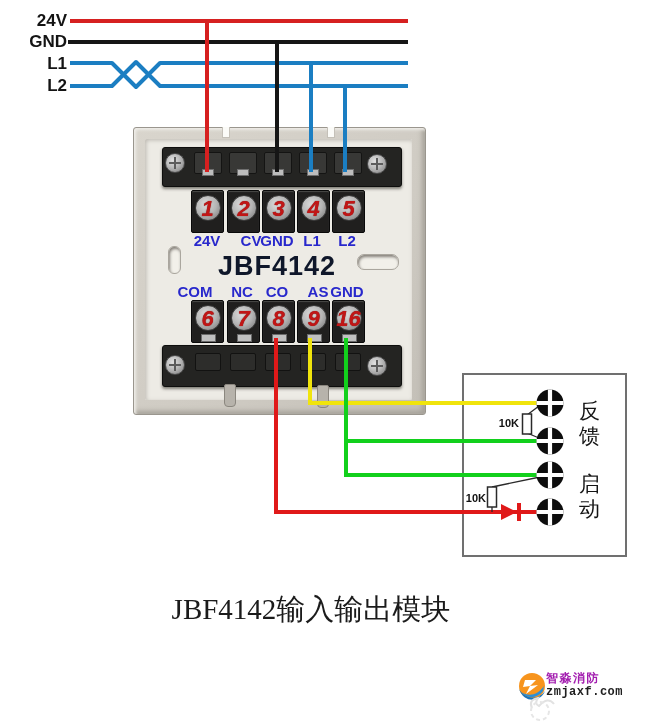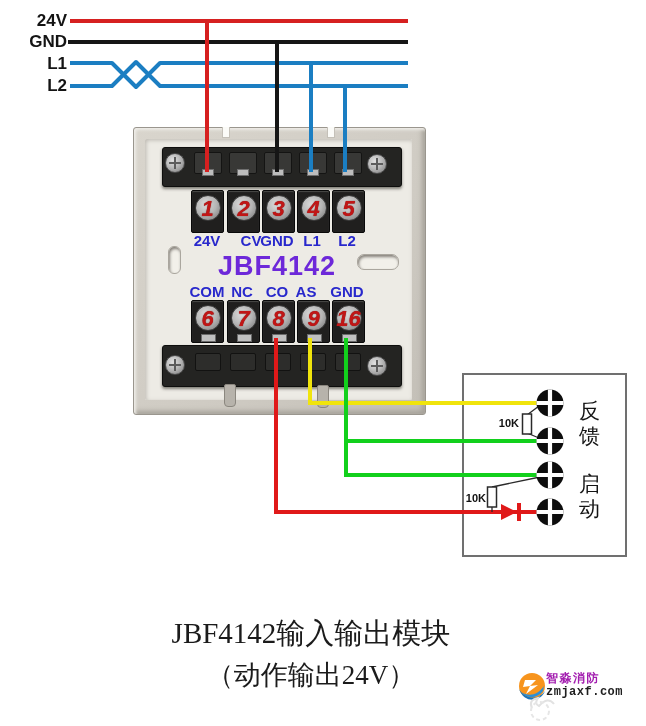--- a/index.html
+++ b/index.html
@@ -43,28 +43,28 @@
     box-shadow:inset 0 1px 1px #4a4a48;}
   .tblock .bscrew{position:absolute;left:3px;top:4px;width:24px;height:24px;border-radius:50%;
     background:radial-gradient(circle at 40% 35%,#dcdcdc 0%,#b5b5b5 50%,#707070 100%);
     border:1px solid #3c3c3c;}
   .tblock .tnum{position:absolute;left:0;right:0;top:5px;text-align:center;
     font-size:22px;font-weight:800;color:#c11616;text-shadow:0 0 1px #6c0d0d;z-index:2;font-style:italic;}
   .tblock .contact{position:absolute;left:9px;top:33px;width:13px;height:6px;background:#c0c0c0;border:1px solid #6a6a6a;}
   
   .plabel{position:absolute;width:46px;text-align:center;font-size:15px;font-weight:bold;color:#2828cc;}
   .model{position:absolute;left:197px;top:251px;width:160px;text-align:center;
-    font-size:27px;font-weight:bold;color:#6d28d9;letter-spacing:1px;}
+    font-size:27px;font-weight:bold;color:#0f172a;letter-spacing:1px;}
   
   .detbox{position:absolute;left:462px;top:373px;width:161px;height:180px;border:2px solid #707070;background:transparent;}
   .cjk-vert{position:absolute;width:26px;text-align:right;font-size:21px;color:#141414;
     line-height:25px;word-break:break-all;font-family:"Liberation Sans","DejaVu Sans",sans-serif;}
   
   .cap{position:absolute;left:0;width:622px;text-align:center;color:#1b1b1b;
-    font-family:"Liberation Serif","DejaVu Serif",serif;margin-top:24px;}
+    font-family:"Liberation Serif","DejaVu Serif",serif;}
   .cap1{top:590px;font-size:29px;}
   .cap2{top:633px;font-size:27px;}
   .cap3{top:671px;font-size:28px;}
   
   .brand{position:absolute;left:546px;top:670px;font-size:12px;font-weight:bold;color:#a21caf;letter-spacing:1.5px;white-space:nowrap;}
   .site{position:absolute;left:546px;top:685px;font-size:12px;font-weight:bold;color:#1f1f1f;letter-spacing:.5px;
     font-family:"Liberation Mono","DejaVu Sans Mono",monospace;}
   .wmark{position:absolute;left:560px;top:698px;font-size:15px;font-weight:bold;color:#dadada;letter-spacing:2px;white-space:nowrap;margin-top:28px;}
   svg.overlay{position:absolute;left:0;top:0;z-index:30;pointer-events:none;}
   .thin{stroke:#2a2a2a;stroke-width:1.3;fill:none;}
@@ -124,24 +124,24 @@
   </div>
 
   <div class="plabel" style="left:184px;top:232px">24V</div>
   <div class="plabel" style="left:228px;top:232px">CV</div>
   <div class="plabel" style="left:254px;top:232px">GND</div>
   <div class="plabel" style="left:289px;top:232px">L1</div>
   <div class="plabel" style="left:324px;top:232px">L2</div>
 
   <div class="model">JBF4142</div>
 
-  <div class="plabel" style="left:184px;top:283px">COM</div>
+  <div class="plabel" style="left:172px;top:283px">COM</div>
   <div class="plabel" style="left:219px;top:283px">NC</div>
   <div class="plabel" style="left:254px;top:283px">CO</div>
-  <div class="plabel" style="left:283px;top:283px">AS</div>
+  <div class="plabel" style="left:295px;top:283px">AS</div>
   <div class="plabel" style="left:324px;top:283px">GND</div>
 
   <div class="tblock" style="left:191px;top:300px">
     <div class="bscrew"></div>
     <span class="tnum">6</span>
     <div class="contact"></div>
   </div>
   <div class="tblock" style="left:227px;top:300px">
     <div class="bscrew"></div>
     <span class="tnum">7</span>
@@ -172,21 +172,20 @@
   <div class="screw" style="left:165px;top:355px"></div>
   <div class="screw" style="left:367px;top:356px"></div>
   <div class="tab" style="left:224px;top:384px"></div>
   <div class="tab" style="left:317px;top:385px"></div>
 
   <div class="detbox"></div>
   <div class="cjk-vert" style="left:574px;top:398px">反馈</div>
   <div class="cjk-vert" style="left:574px;top:471px">启动</div>
 
   <div class="cap cap1">JBF4142输入输出模块</div>
-  <div class="cap cap2">（动作输出24V）</div>
 
   <svg class="abs" style="left:517px;top:672px;z-index:5" width="30" height="30" viewBox="0 0 30 30">
     <circle cx="15" cy="14" r="13" fill="#f7941d"></circle>
     <path d="M2 17 C8 27 21 29 28 19 C24 30 7 32 2 17 Z" fill="#1c75bc"></path>
     <path d="M4 20 C12 25 21 23 27 14 L26 19 C20 27 10 27 4 20 Z" fill="#2b8fd8"></path>
     <path d="M8 8 L19 8 L13 14 L21 13 L9 22 L13 14 L6 15 Z" fill="#ffffff"></path>
   </svg>
   <svg class="abs" style="left:526px;top:694px;z-index:5" width="34" height="30" viewBox="0 0 34 30">
     <path d="M6 14 Q2 6 12 4 Q8 10 13 12 Q22 2 28 10" stroke="#e2e2e2" stroke-width="2" fill="none"></path>
     <circle cx="14" cy="17" r="9" stroke="#e6e6e6" stroke-width="2" fill="none" stroke-dasharray="4 3"></circle>

